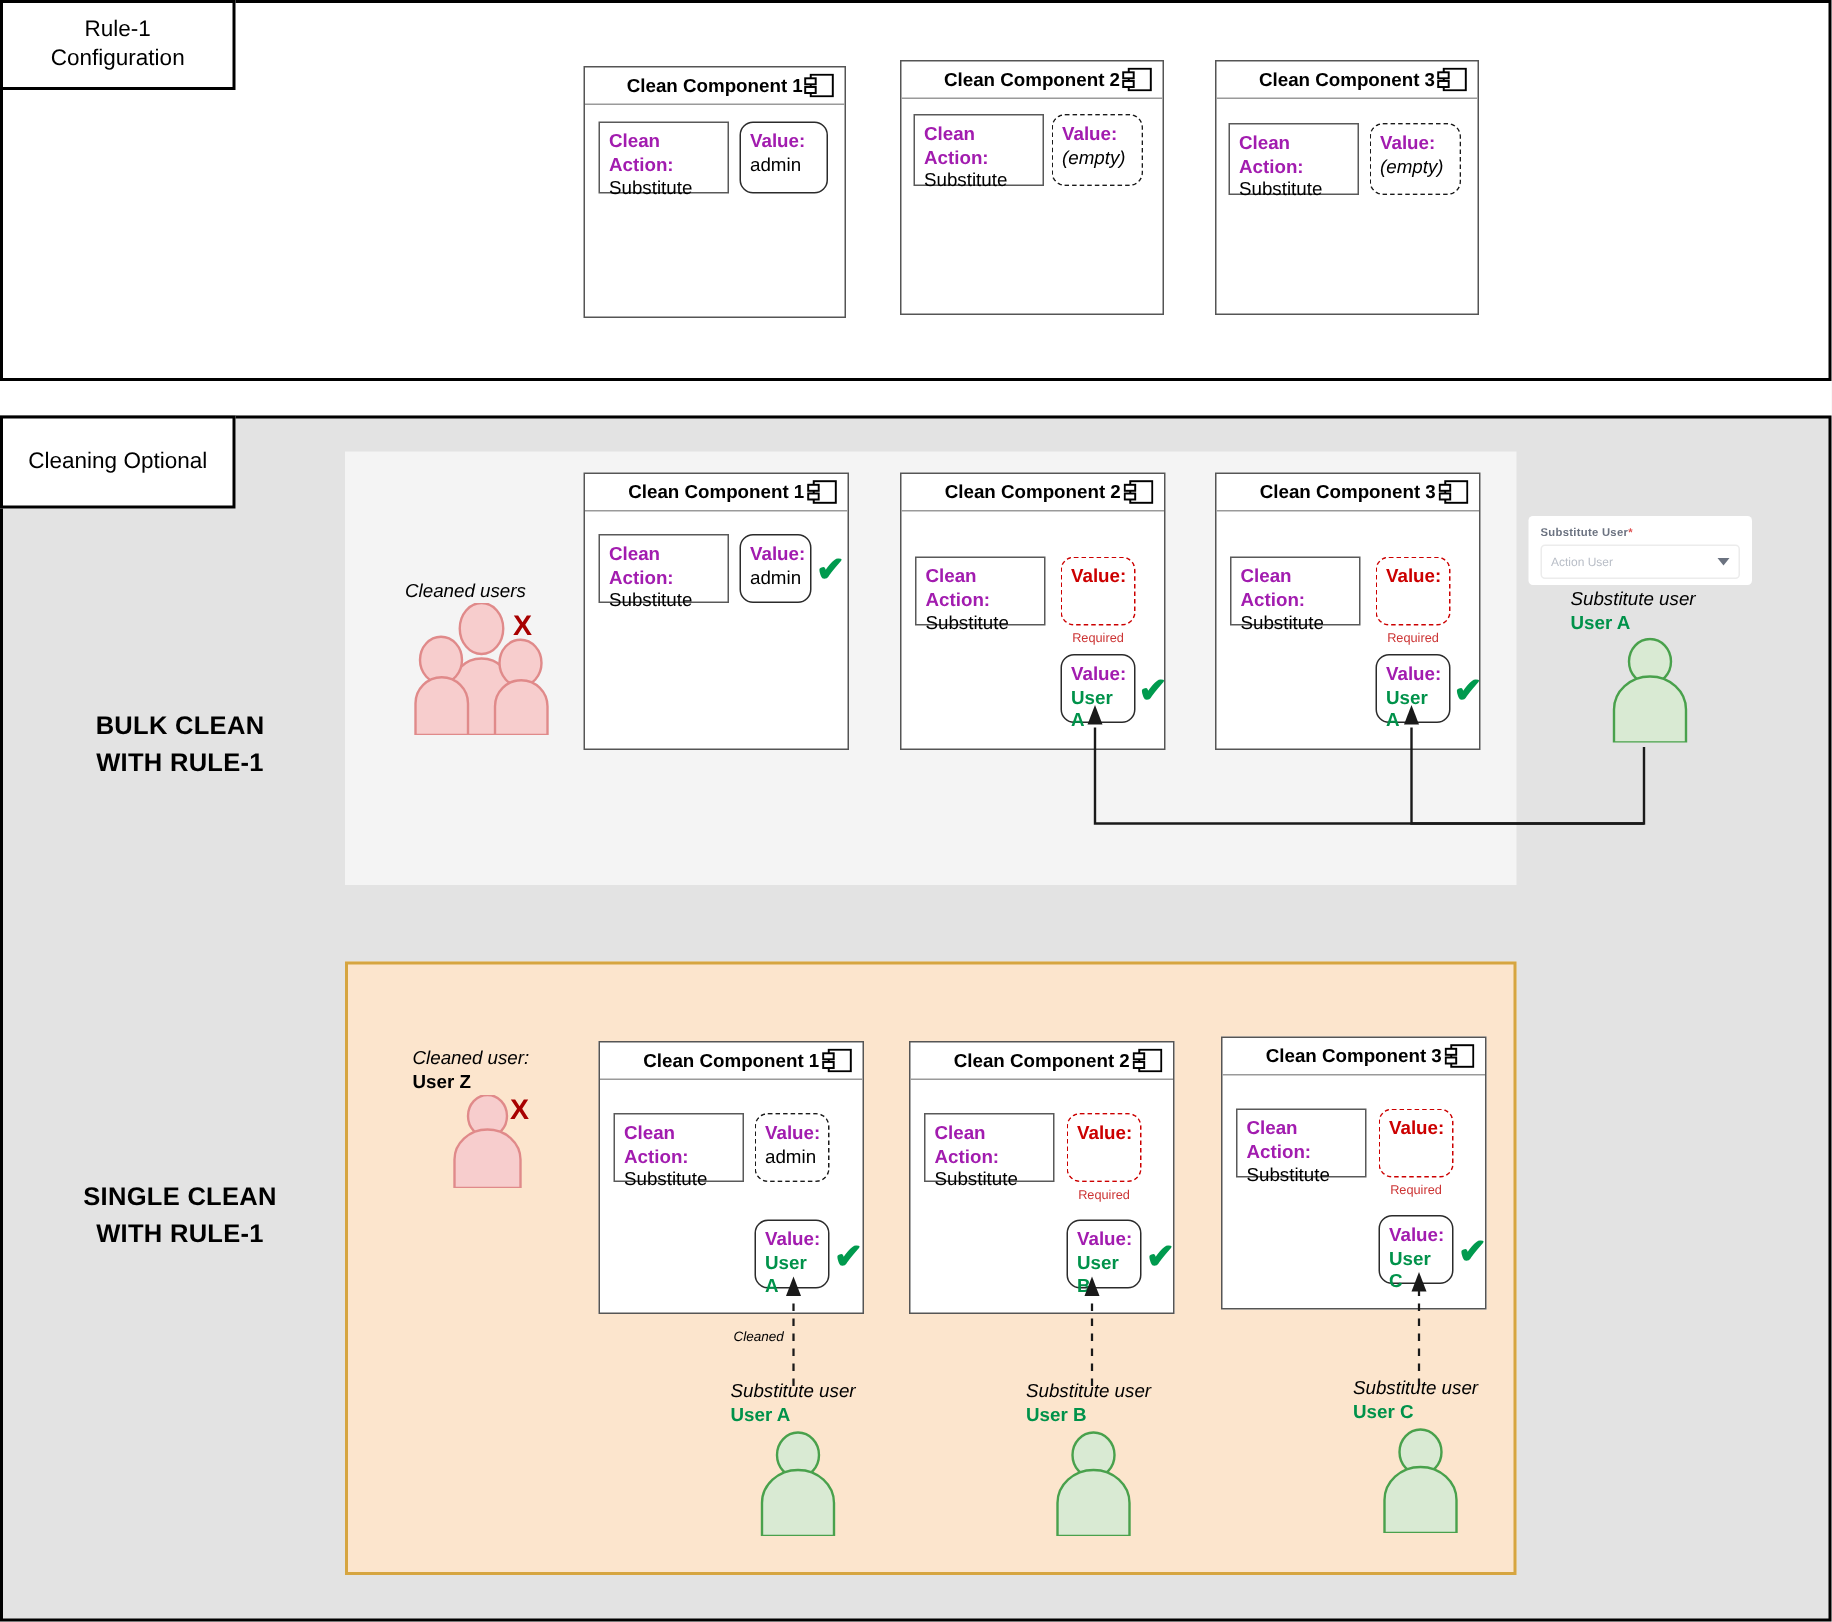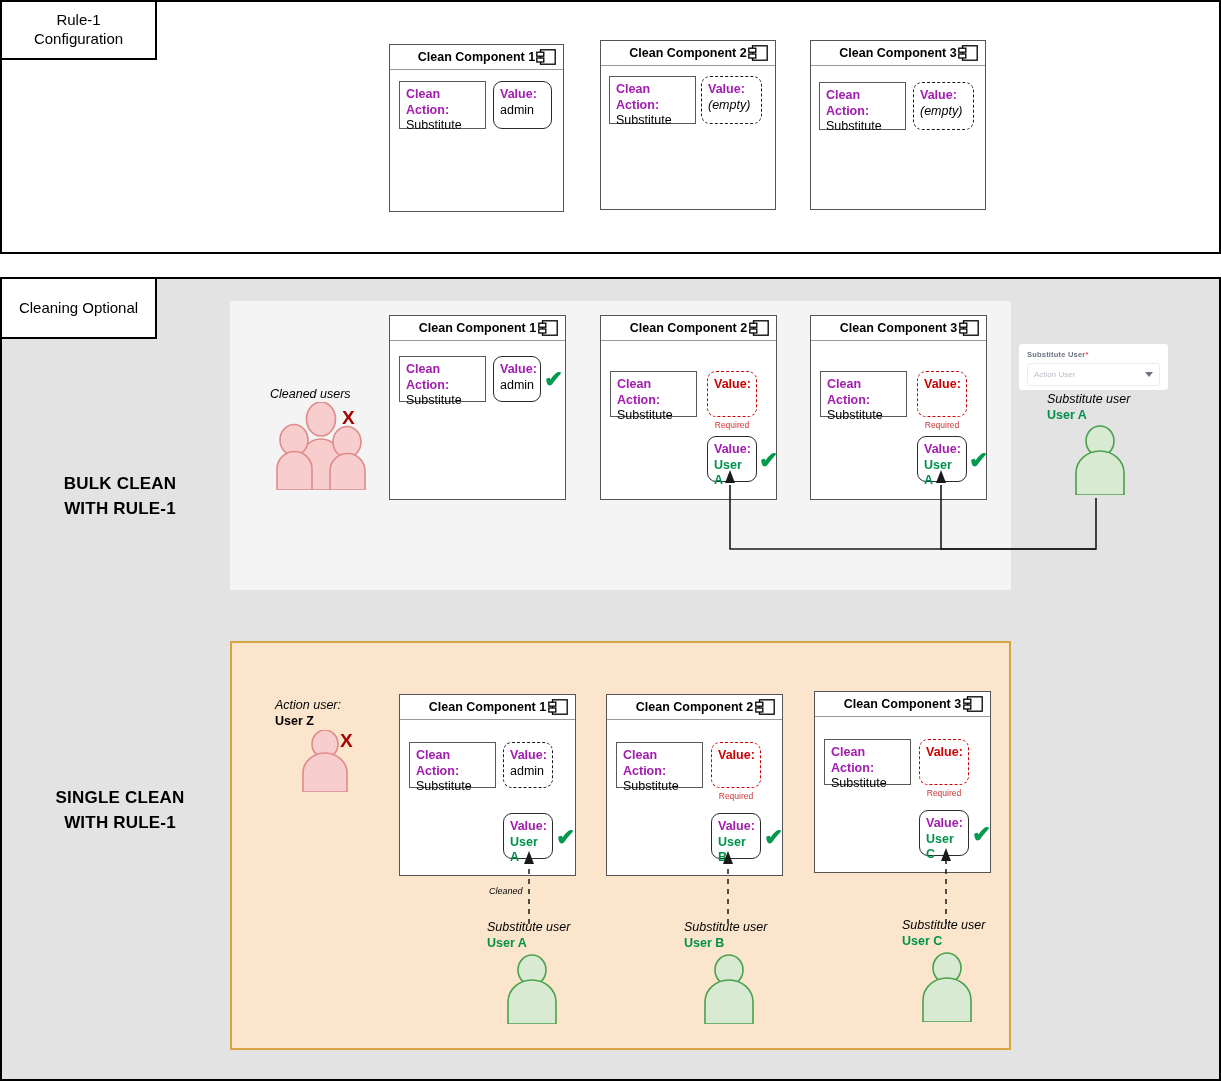--- a/index.html
+++ b/index.html
@@ -325,21 +325,21 @@
     <polygon points="941,470 936,483 946,483" fill="#1a1a1a"></polygon>
   </svg>
 
   <div class="abs side-caption" style="left:20px;top:786px;width:200px;">
     <span>SINGLE CLEAN<br>WITH RULE-1</span>
   </div>
 
   <div class="abs panel-single"></div>
 
   <div class="abs" style="left:275px;top:698px;width:110px;height:95px;">
-    <div class="cap-italic" style="position:absolute;left:0;top:0;">Action user:</div>
+    <div class="cap-italic" style="position:absolute;left:0;top:0;">Cleaned user:</div>
     <div class="cap-bold" style="position:absolute;left:0;top:16px;">User Z</div>
     <div class="xmark" style="position:absolute;left:65px;top:33px;">X</div>
     <div class="person" style="position:absolute;left:24px;top:32px;">
       <svg width="52" height="62" viewBox="0 0 52 62">
         <g fill="#f7cdcd" stroke="#e08a8a" stroke-width="1.6">
           <ellipse cx="26" cy="14" rx="13" ry="14"></ellipse>
           <path d="M4 62 V43 a22 20 0 0 1 44 0 V62 Z"></path>
         </g>
       </svg>
     </div>

